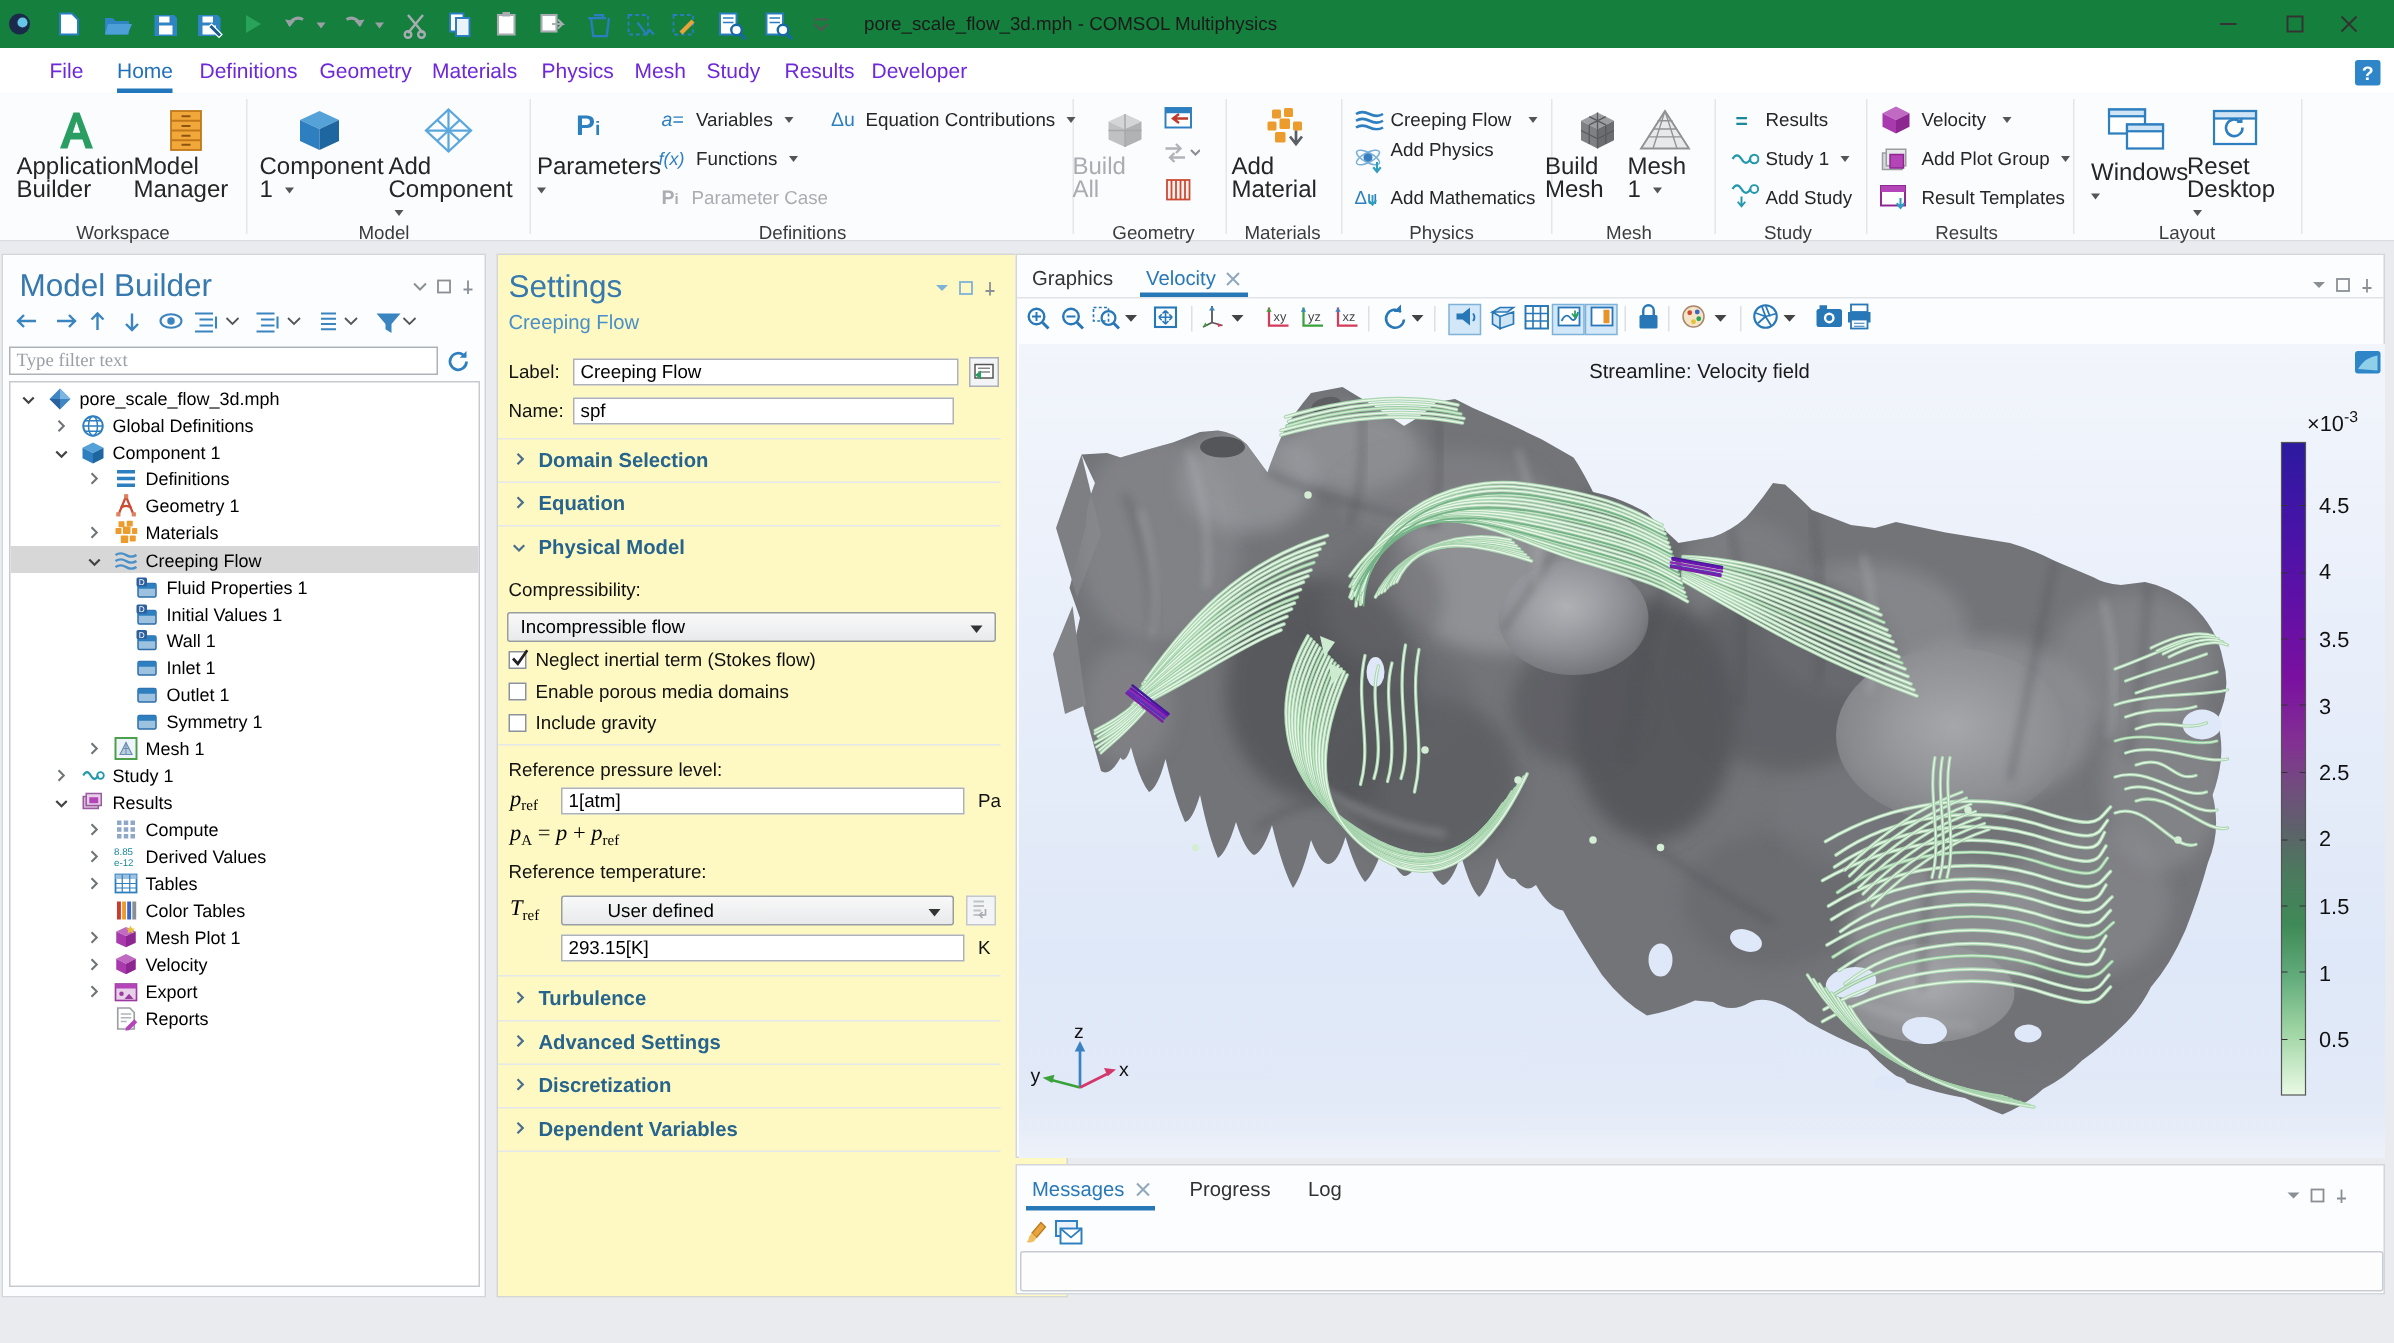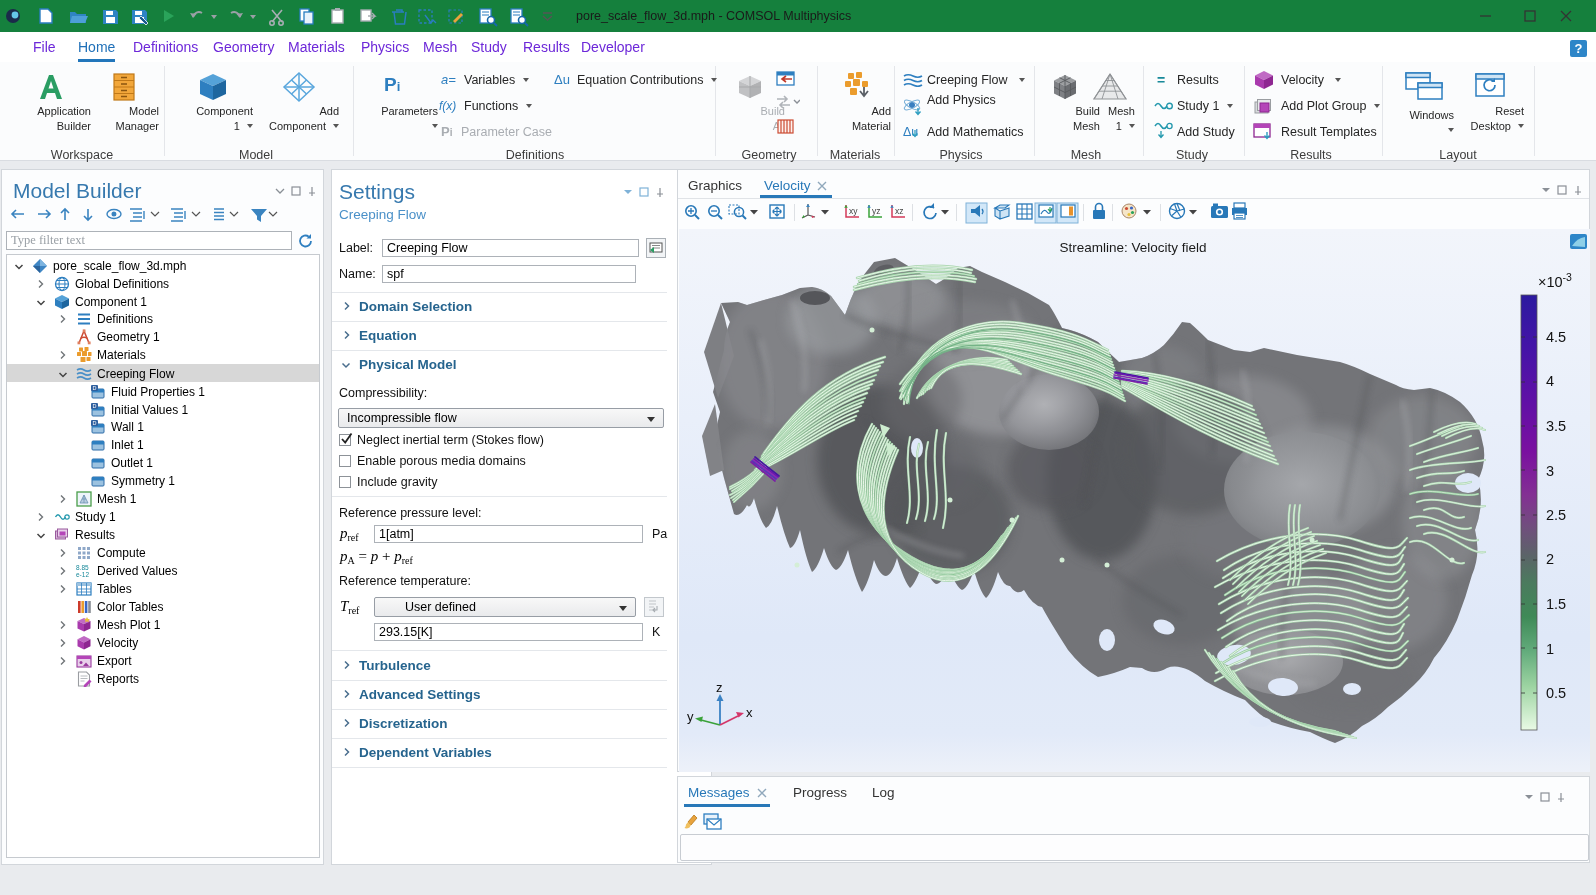--- a/index.html
+++ b/index.html
@@ -3,21 +3,21 @@
 <style>
 *{margin:0;padding:0;box-sizing:border-box}
 html,body{width:1596px;height:895px;overflow:hidden;font-family:"Liberation Sans",sans-serif;background:#e9ebee}
 #app{position:absolute;left:0;top:0;width:1596px;height:895px}
 #titlebar{position:absolute;left:0;top:0;width:1596px;height:32px;background:#15803d}
 #menubar{position:absolute;left:0;top:32px;width:1596px;height:30px;background:#fff}
 .menuitem{position:absolute;top:0;height:30px;line-height:30px;font-size:14px;color:#6d28d9}
 #ribbon{position:absolute;left:0;top:62px;width:1596px;height:99px;background:#fbfcfd;border-bottom:1px solid #d9dce1}
 .rsep{position:absolute;top:4px;width:1px;height:90px;background:#e4e6ea}
 .rlabel{position:absolute;top:86px;width:120px;text-align:center;font-size:12.5px;color:#3c3c3c}
-.bigbtn{position:absolute;text-align:right;font-size:11px;color:#262626;line-height:15px}
+.bigbtn{position:absolute;text-align:left;font-size:16px;color:#262626;line-height:15px}
 .rowbtn{position:absolute;height:18px;font-size:12.5px;color:#262626;line-height:18px;white-space:nowrap}
 .caret{display:inline-block;width:0;height:0;border-left:3.5px solid transparent;border-right:3.5px solid transparent;border-top:4px solid #555;vertical-align:2px;margin-left:4px}
 #workspace{position:absolute;left:0;top:162px;width:1596px;height:703px;background:#e9ebee}
 .panel{position:absolute;background:#fcfdfe;border:1px solid #d2d6db}
 #statusbar{position:absolute;left:0;top:865px;width:1596px;height:30px;background:#ededee}
 input,select{font-family:"Liberation Sans",sans-serif}
 .tin{position:absolute;height:18px;border:1px solid #adb2b8;background:#fff;font-size:12.5px;line-height:17px;padding-left:4px;color:#000}
 .sechead{position:absolute;font-size:13.5px;font-weight:bold;color:#26648e}
 .sep{position:absolute;height:1px;background:#e4e7eb}
 .cb{position:absolute;width:12px;height:12px;border:1px solid #8d9298;background:#fff}
@@ -525,21 +525,21 @@
 <div class="treerow" style="left:90px;top:397px">Export</div>
 <svg width="16" height="16" style="position:absolute;left:69px;top:416px">
             <path d="M2.5 1 h8 l3 3 v11 h-11 z" fill="#fff" stroke="#9a9da1" stroke-width="1.1"></path>
             <path d="M4.5 5 h7 M4.5 7.5 h7 M4.5 10 h4" stroke="#b0b4b9" stroke-width="0.9"></path>
             <path d="M8 14 l5.5 -5.5 2 2 L10 16 l-2.5 .5 z" fill="#b445b8"></path>
           </svg>
 <div class="treerow" style="left:90px;top:415px">Reports</div>
 </div>
 </div>
 
-<div class="panel" style="left:331px;top:7px;width:381px;height:696px;background:#ffffff">
+<div class="panel" style="left:331px;top:7px;width:381px;height:696px;background:#fef9c3">
 <div style="position:absolute;left:7px;top:10px;font-size:21px;color:#3779ae">Settings</div>
 <svg width="50" height="12" style="position:absolute;left:290px;top:16px">
           <path d="M2 4 l4 4 4 -4" fill="#7fb2d8"></path>
           <rect x="18" y="2" width="8" height="8" fill="none" stroke="#7fb2d8" stroke-width="1.2"></rect>
           <path d="M38 2 v6 M35 8 h6 M38 8 v3" stroke="#8a8f96" stroke-width="1.2" fill="none"></path>
         </svg>
 <div style="position:absolute;left:7px;top:37px;font-size:13.5px;color:#4a90c8">Creeping Flow</div>
 <div class="lbl" style="left:7px;top:71px">Label:</div>
 <input class="tin" style="left: 50px; top: 69px; width: 257px;" value="Creeping Flow">
 <div style="position:absolute;left:314px;top:68px;width:20px;height:20px;border:1px solid #aab0b6;background:#f2f4f6"><svg width="18" height="18">

